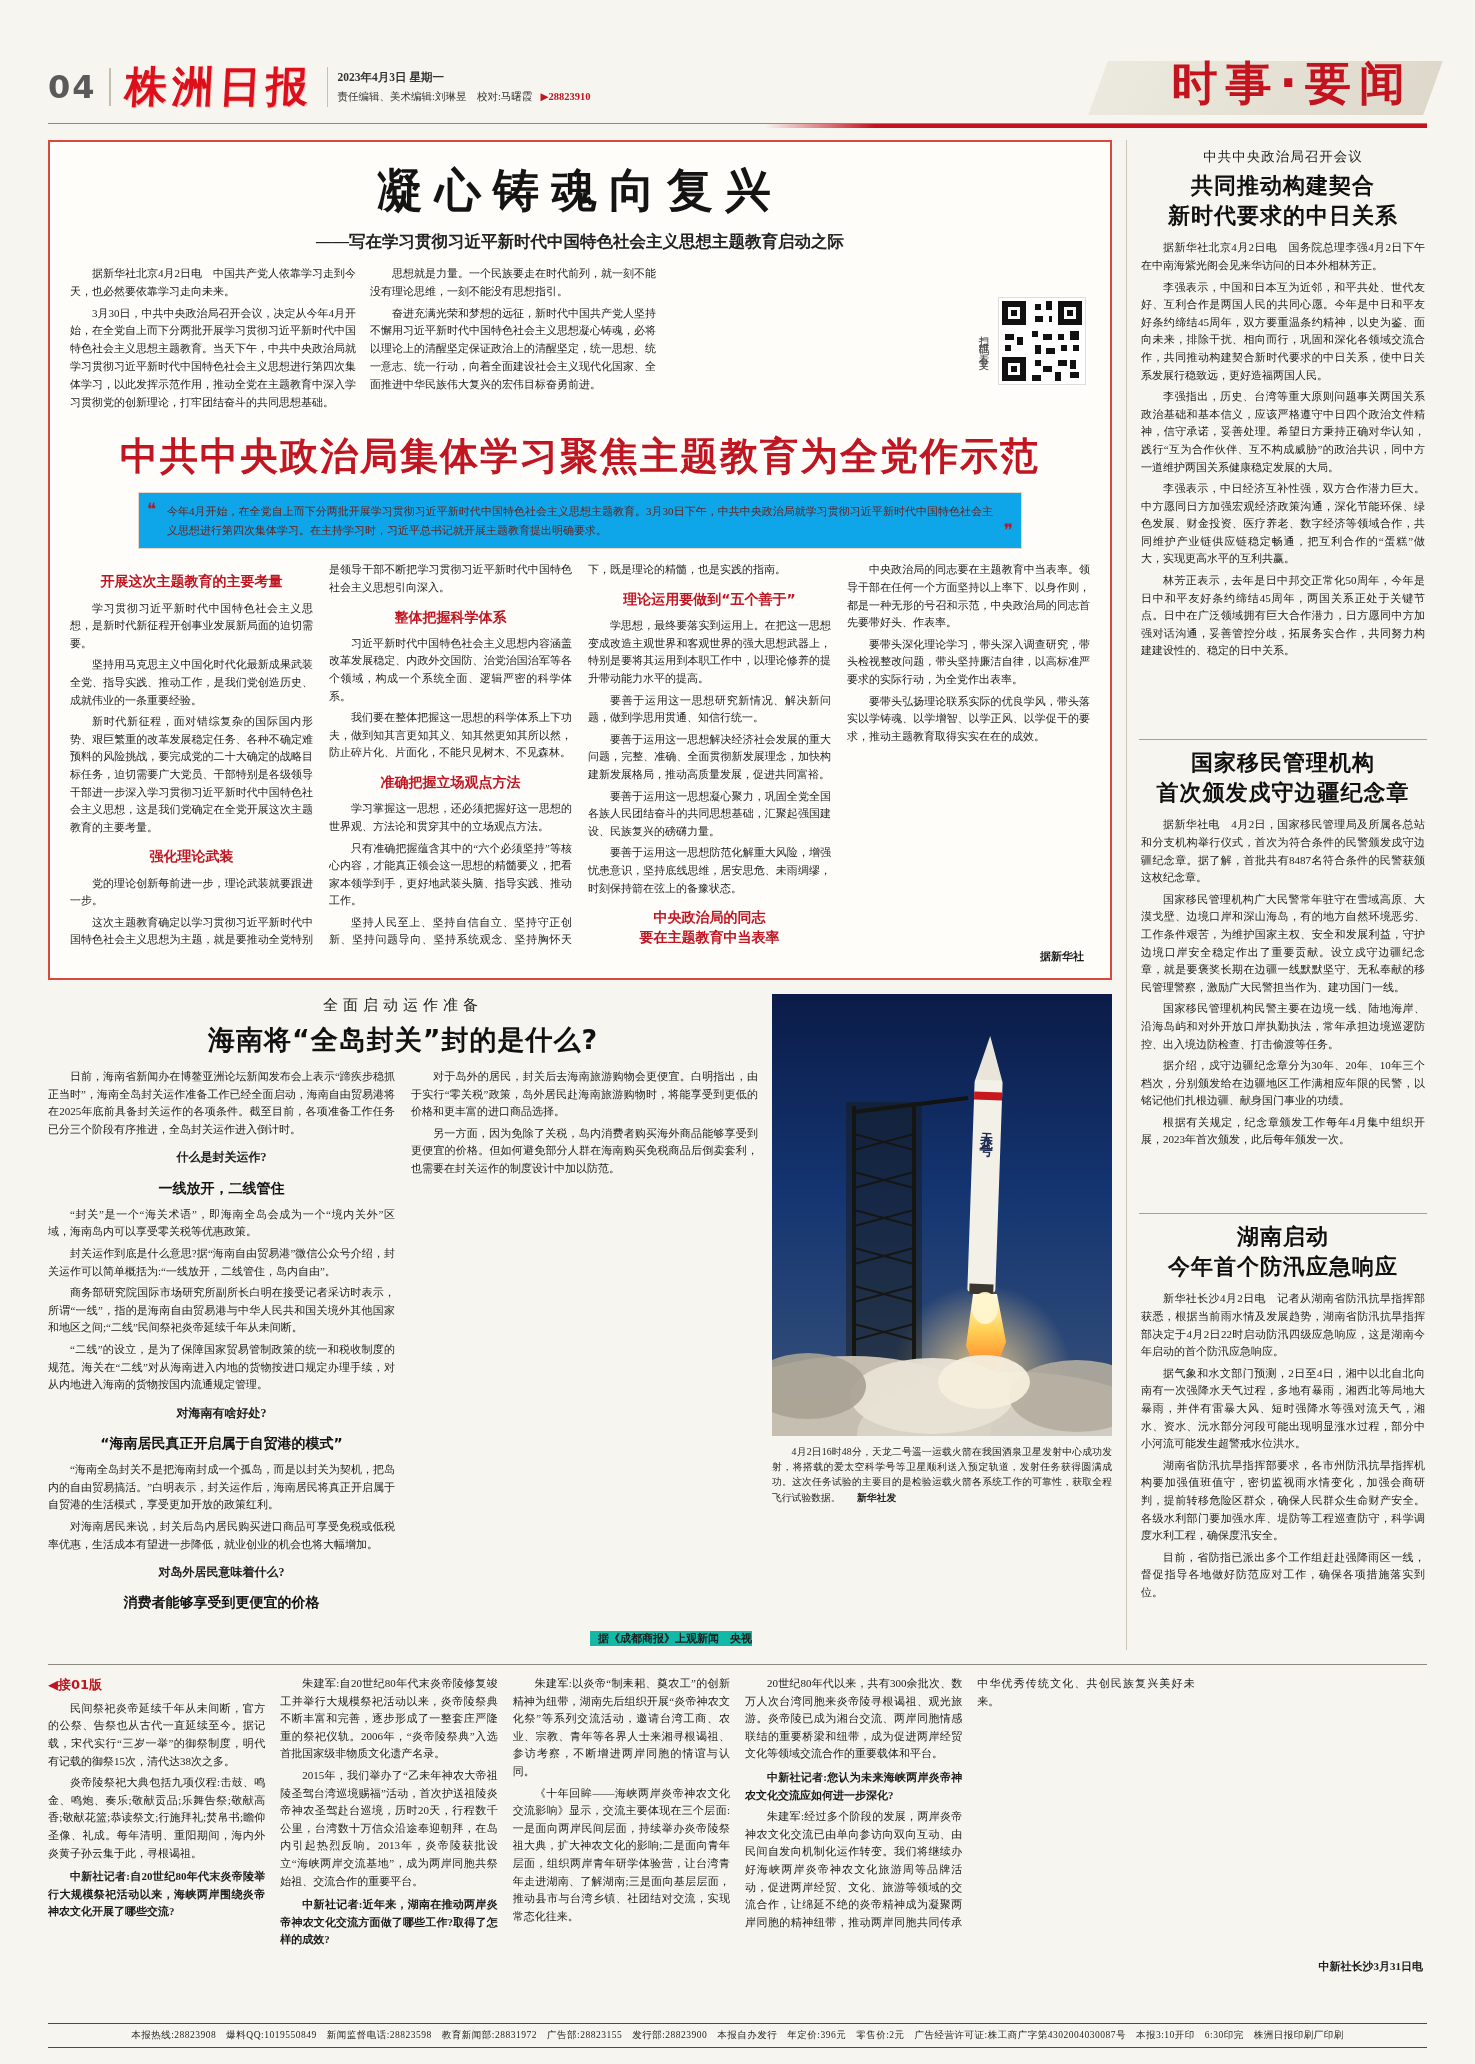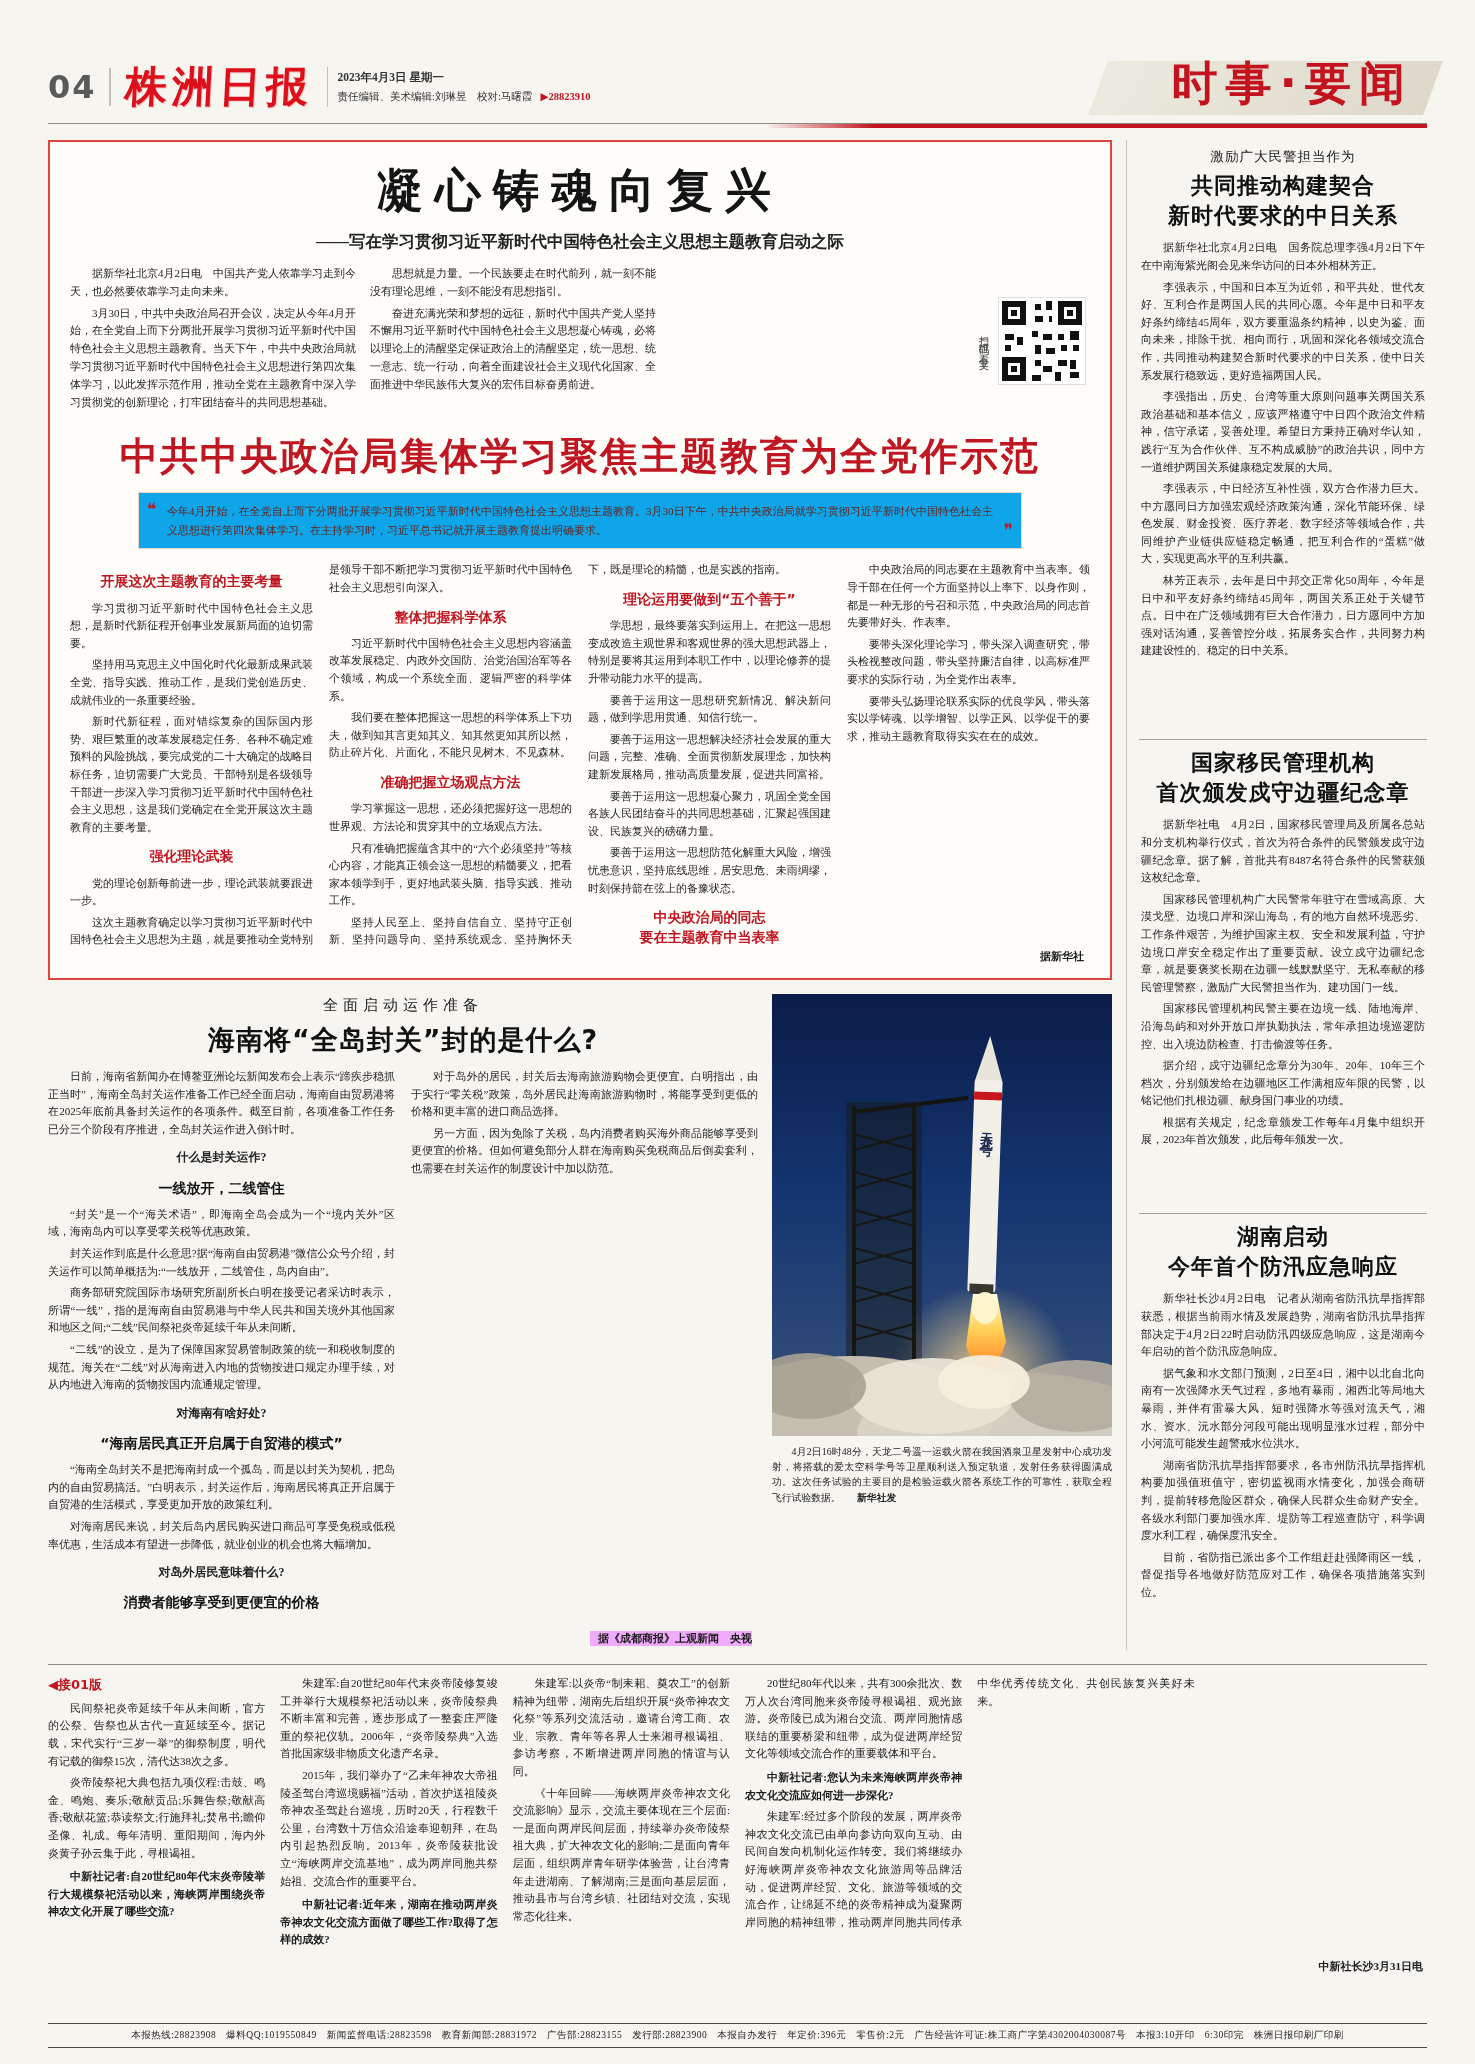--- a/index.html
+++ b/index.html
@@ -49,21 +49,21 @@
   .blk-jump{color:#c3131f;font-weight:bold;margin-bottom:4px;font-family:"DejaVu Sans","Liberation Sans",sans-serif;font-size:13px}
   .hainan-cols .blk-head{color:#141414}
   .article-credit{position:absolute;right:26px;bottom:14px;font-size:11px;font-weight:bold;background:#fffdf9;padding-left:8px}
 
   
   .middle-row{display:flex;gap:14px;height:656px;margin-top:14px}
   .hainan{flex:1;position:relative;overflow:hidden}
   .kicker{text-align:center;font-size:15px;letter-spacing:5px;color:#222;margin-top:2px}
   .hainan-title{text-align:center;font-family:"DejaVu Sans","Liberation Sans",sans-serif;font-size:27px;font-weight:900;color:#111;letter-spacing:1px;margin:7px 0 10px}
   .hainan-cols{column-count:2;column-gap:16px;height:556px;column-fill:auto;overflow:hidden;font-size:11px;line-height:1.6;text-align:justify}
-  .hainan .article-credit{right:6px;bottom:4px;background:#f0abfc}
+  .hainan .article-credit{right:6px;bottom:4px;background:#14b8a6}
 
   .photo{width:340px;flex:none;display:flex;flex-direction:column}
   .photo-art{position:relative;height:442px;overflow:hidden;background:#10255a}
   .photo-art svg{display:block;width:100%;height:100%}
   .photo-title{position:absolute;top:16px;left:0;right:0;text-align:center;color:#fff;font-family:"DejaVu Sans","Liberation Sans",sans-serif;font-weight:900;font-size:21px;letter-spacing:3px;line-height:1.5;white-space:pre-line;text-shadow:0 2px 6px rgba(0,0,0,.65)}
   .photo-caption{font-size:9.8px;line-height:1.55;text-align:justify;margin-top:8px;color:#222;text-indent:2em}
   .pc-credit{font-weight:bold;margin-left:14px;text-indent:0;display:inline-block}
 
   
   .r-article{position:relative;padding:8px 2px 10px;border-bottom:1px solid #a6a196;overflow:hidden}
@@ -251,21 +251,21 @@
           <figcaption class="photo-caption">
             <span>4月2日16时48分，天龙二号遥一运载火箭在我国酒泉卫星发射中心成功发射，将搭载的爱太空科学号等卫星顺利送入预定轨道，发射任务获得圆满成功。这次任务试验的主要目的是检验运载火箭各系统工作的可靠性，获取全程飞行试验数据。</span>
             <span class="pc-credit">新华社发</span>
           </figcaption>
         </figure>
       </div>
     </div>
 
     <aside class="col-right">
       <article class="r-article r-a1">
-        <div class="r-kicker">激励广大民警担当作为</div>
+        <div class="r-kicker">中共中央政治局召开会议</div>
         <h3 class="r-title">共同推动构建契合
 新时代要求的中日关系</h3>
         <div class="r-body">
             <p class="blk-para">据新华社北京4月2日电　国务院总理李强4月2日下午在中南海紫光阁会见来华访问的日本外相林芳正。</p>
             <p class="blk-para">李强表示，中国和日本互为近邻，和平共处、世代友好、互利合作是两国人民的共同心愿。今年是中日和平友好条约缔结45周年，双方要重温条约精神，以史为鉴、面向未来，排除干扰、相向而行，巩固和深化各领域交流合作，共同推动构建契合新时代要求的中日关系，使中日关系发展行稳致远，更好造福两国人民。</p>
             <p class="blk-para">李强指出，历史、台湾等重大原则问题事关两国关系政治基础和基本信义，应该严格遵守中日四个政治文件精神，信守承诺，妥善处理。希望日方秉持正确对华认知，践行“互为合作伙伴、互不构成威胁”的政治共识，同中方一道维护两国关系健康稳定发展的大局。</p>
             <p class="blk-para">李强表示，中日经济互补性强，双方合作潜力巨大。中方愿同日方加强宏观经济政策沟通，深化节能环保、绿色发展、财金投资、医疗养老、数字经济等领域合作，共同维护产业链供应链稳定畅通，把互利合作的“蛋糕”做大，实现更高水平的互利共赢。</p>
             <p class="blk-para">林芳正表示，去年是日中邦交正常化50周年，今年是日中和平友好条约缔结45周年，两国关系正处于关键节点。日中在广泛领域拥有巨大合作潜力，日方愿同中方加强对话沟通，妥善管控分歧，拓展务实合作，共同努力构建建设性的、稳定的日中关系。</p>
           </div>
       </article>

